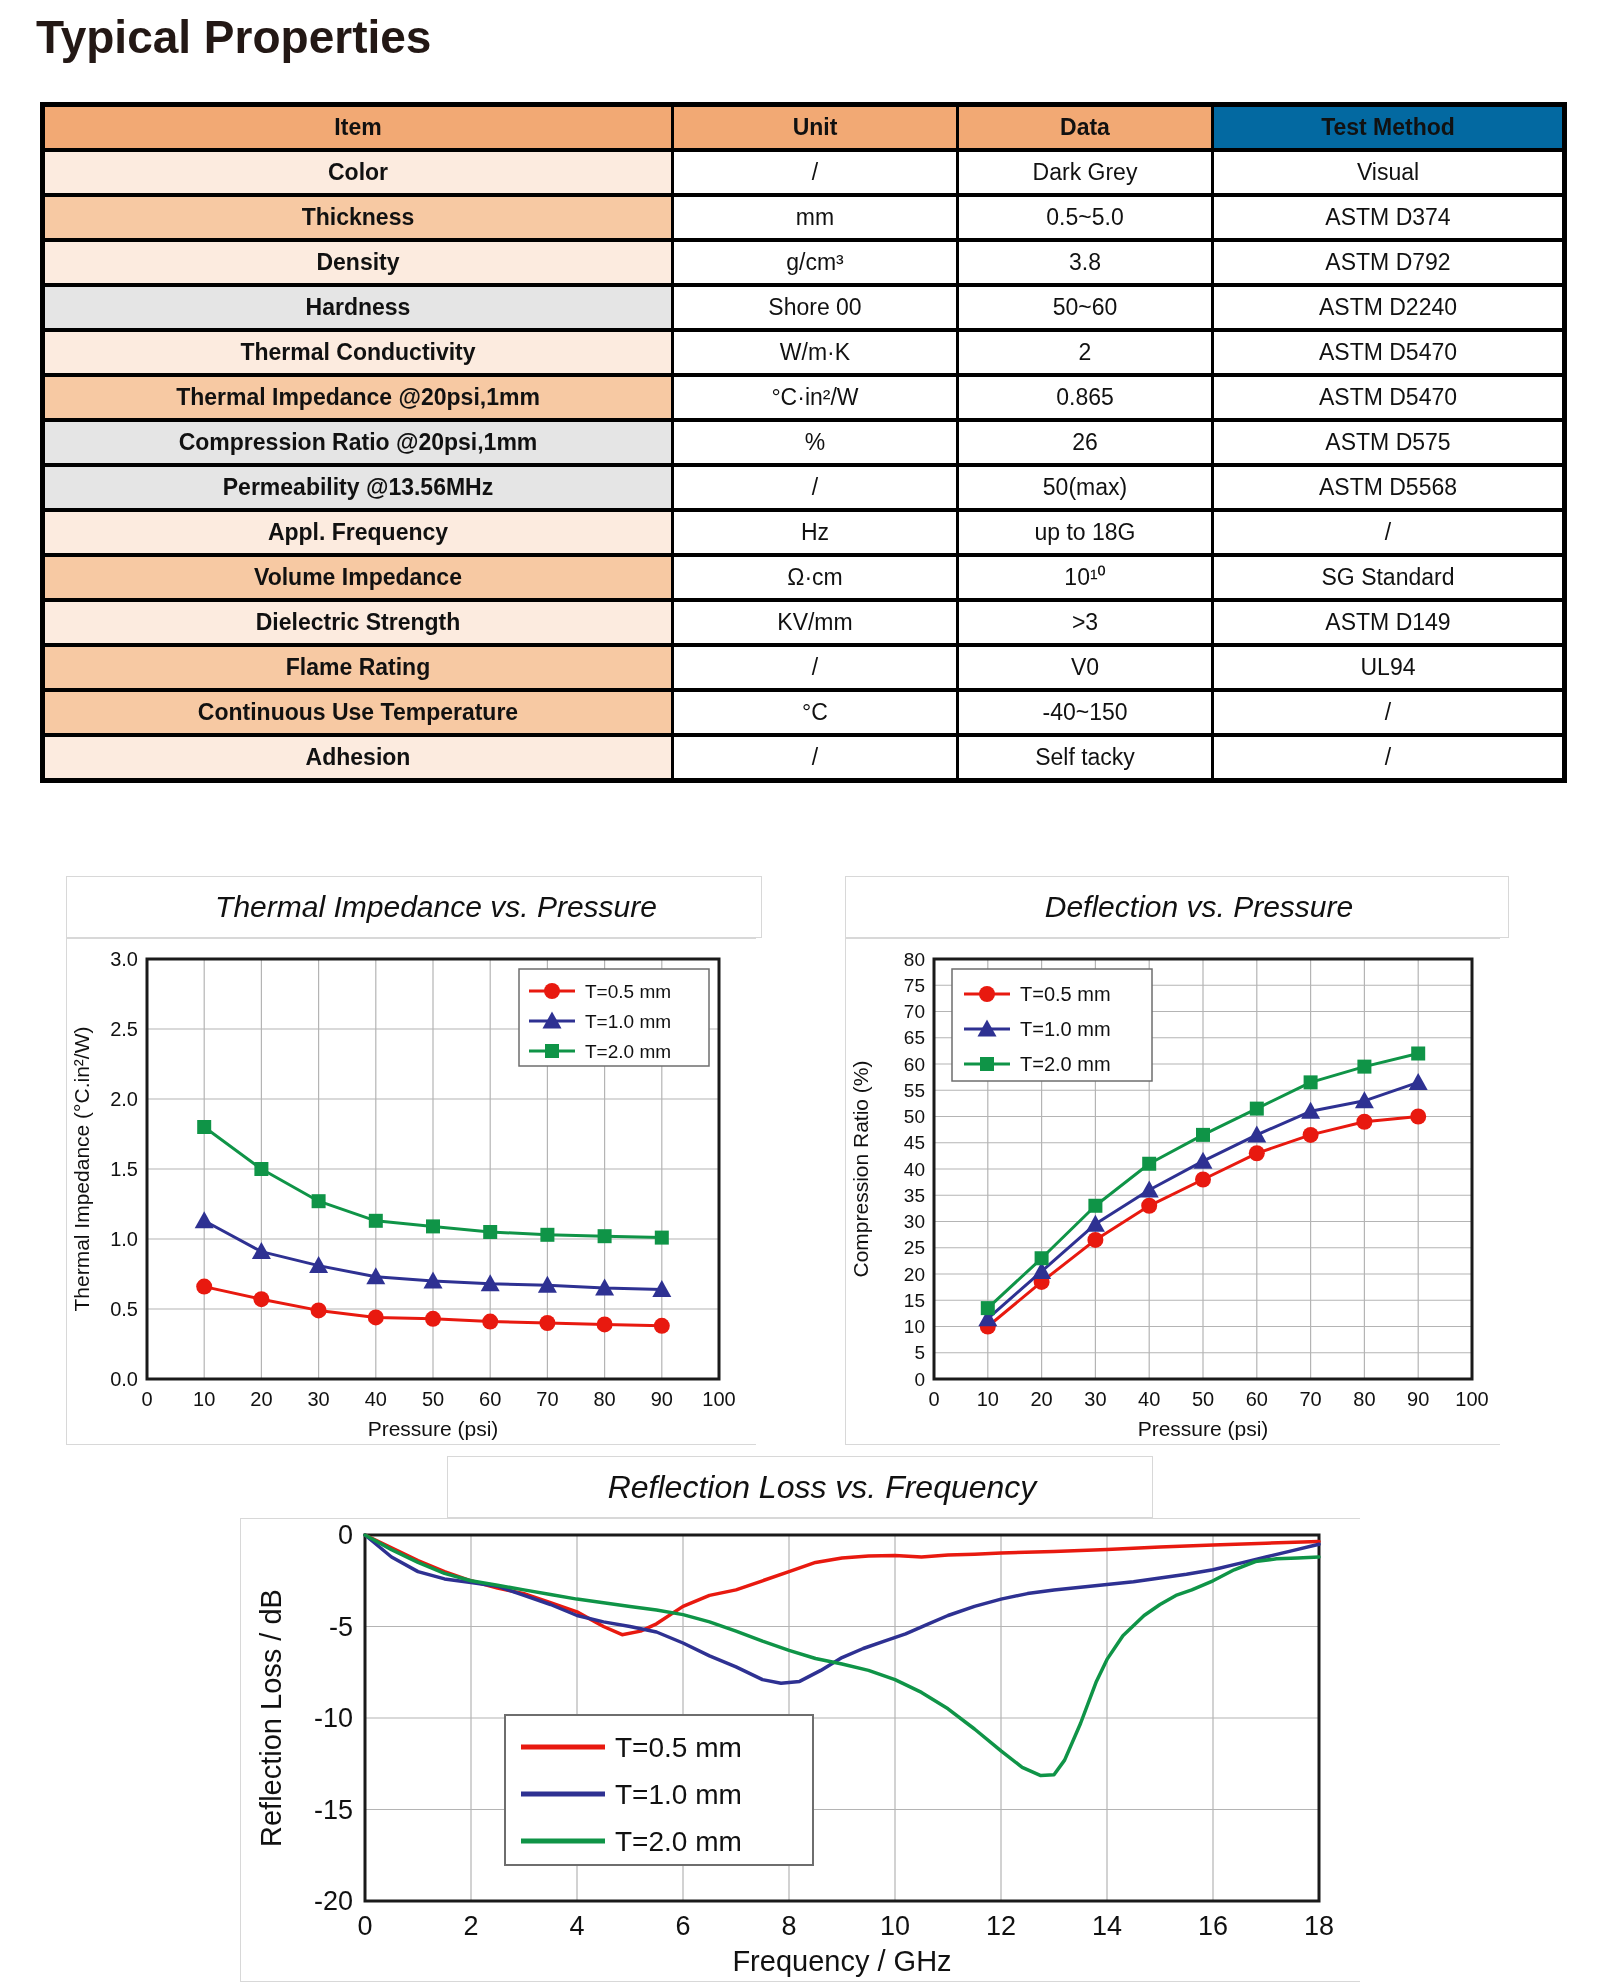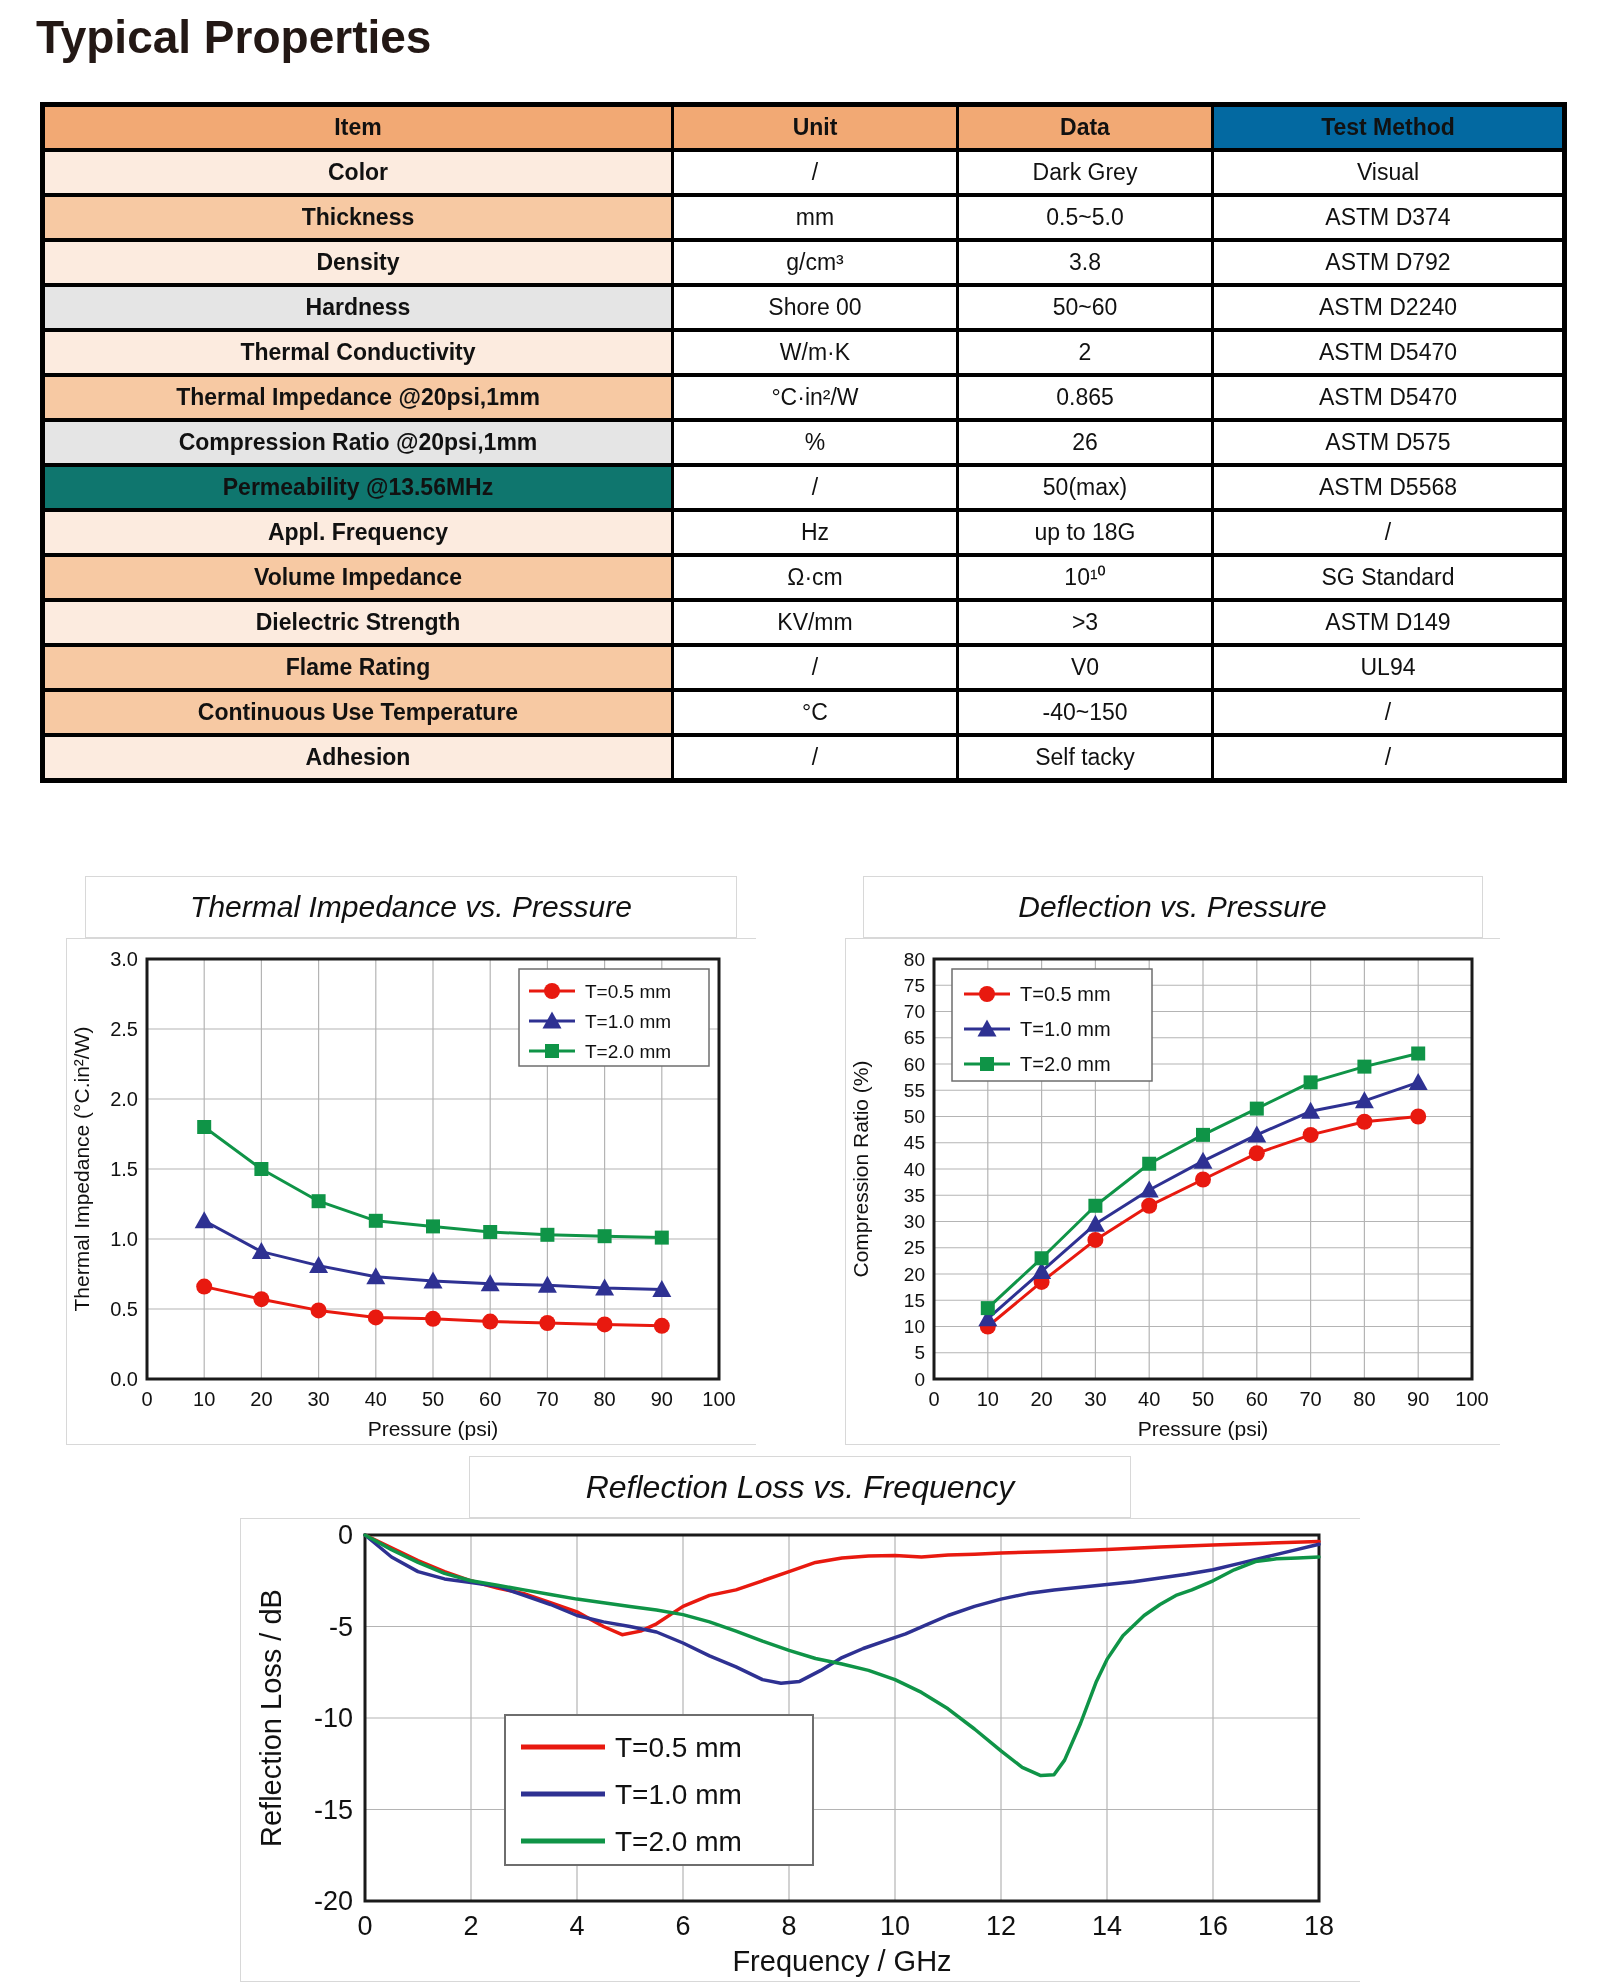--- a/index.html
+++ b/index.html
@@ -11,21 +11,21 @@
   table{border-collapse:collapse;width:100%;table-layout:fixed;background:#fff;}
   table{border:5px solid #000;}
   th,td{border-left:3px solid #000;border-right:3px solid #000;border-top:4px solid #000;border-bottom:4px solid #000;
         height:41px;padding:0 4px;text-align:center;vertical-align:middle;font-size:23px;line-height:1.05;}
   th{font-weight:bold;}
   td.item{font-weight:bold;}
 
   
   .chart-card{position:absolute;}
   .title-box{height:60px;border:1px solid #d8d8d8;background:#fff;display:flex;align-items:center;justify-content:center;
-             font-style:italic;font-size:30px;color:#111;margin:0 auto;}
+             font-style:italic;font-size:30px;color:#111;margin:0 auto;padding-left:44px;}
   .chart-box{border:1px solid #d8d8d8;background:#fff;}
   svg{display:block;}
   svg text{font-family:"Liberation Sans", sans-serif;}
   #chart1{left:66px;top:876px;width:690px;}
   #chart1 .title-box{width:650px;}
   #chart2{left:845px;top:876px;width:655px;}
   #chart2 .title-box{width:618px;}
   #chart3{left:240px;top:1456px;width:1120px;}
   #chart3 .title-box{width:660px;font-size:32px;}
 </style>
@@ -87,21 +87,21 @@
       <td>0.865</td>
       <td>ASTM D5470</td>
         </tr>
         <tr>
       <td class="item" style="background:#e5e5e5">Compression Ratio @20psi,1mm</td>
       <td>%</td>
       <td>26</td>
       <td>ASTM D575</td>
         </tr>
         <tr>
-      <td class="item" style="background:#0f766e">Permeability @13.56MHz</td>
+      <td class="item" style="background:#e5e5e5">Permeability @13.56MHz</td>
       <td>/</td>
       <td>50(max)</td>
       <td>ASTM D5568</td>
         </tr>
         <tr>
       <td class="item" style="background:#FCEBDF">Appl. Frequency</td>
       <td>Hz</td>
       <td>up to 18G</td>
       <td>/</td>
         </tr>

